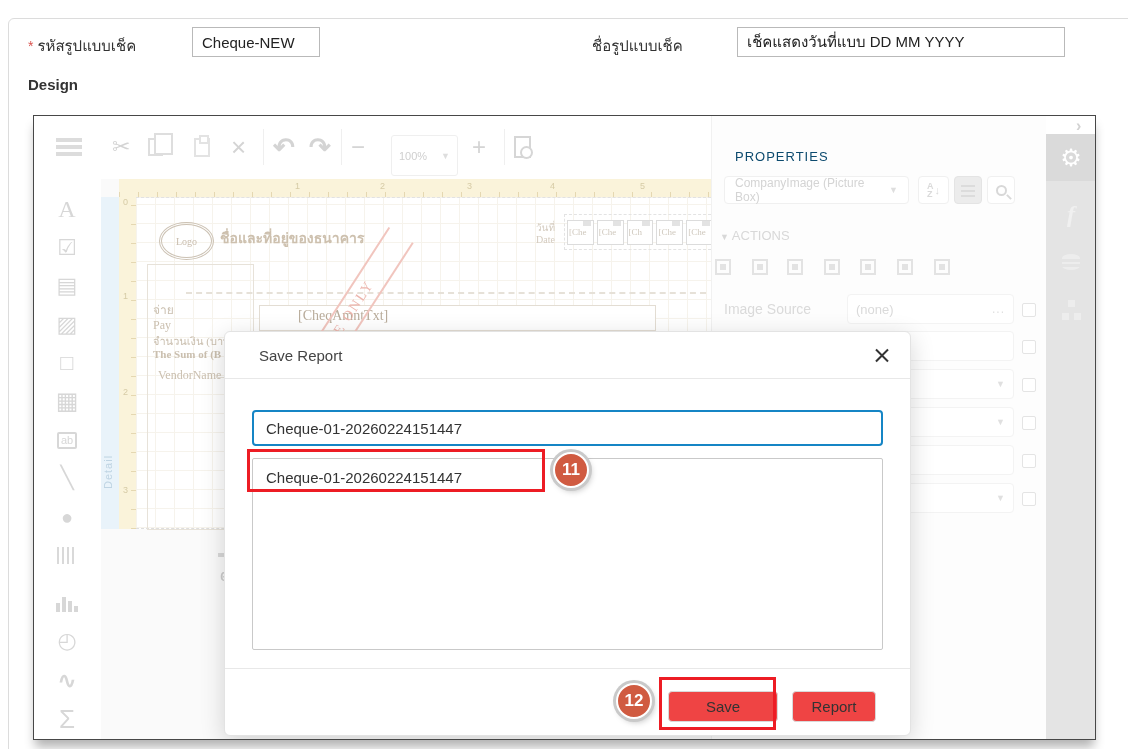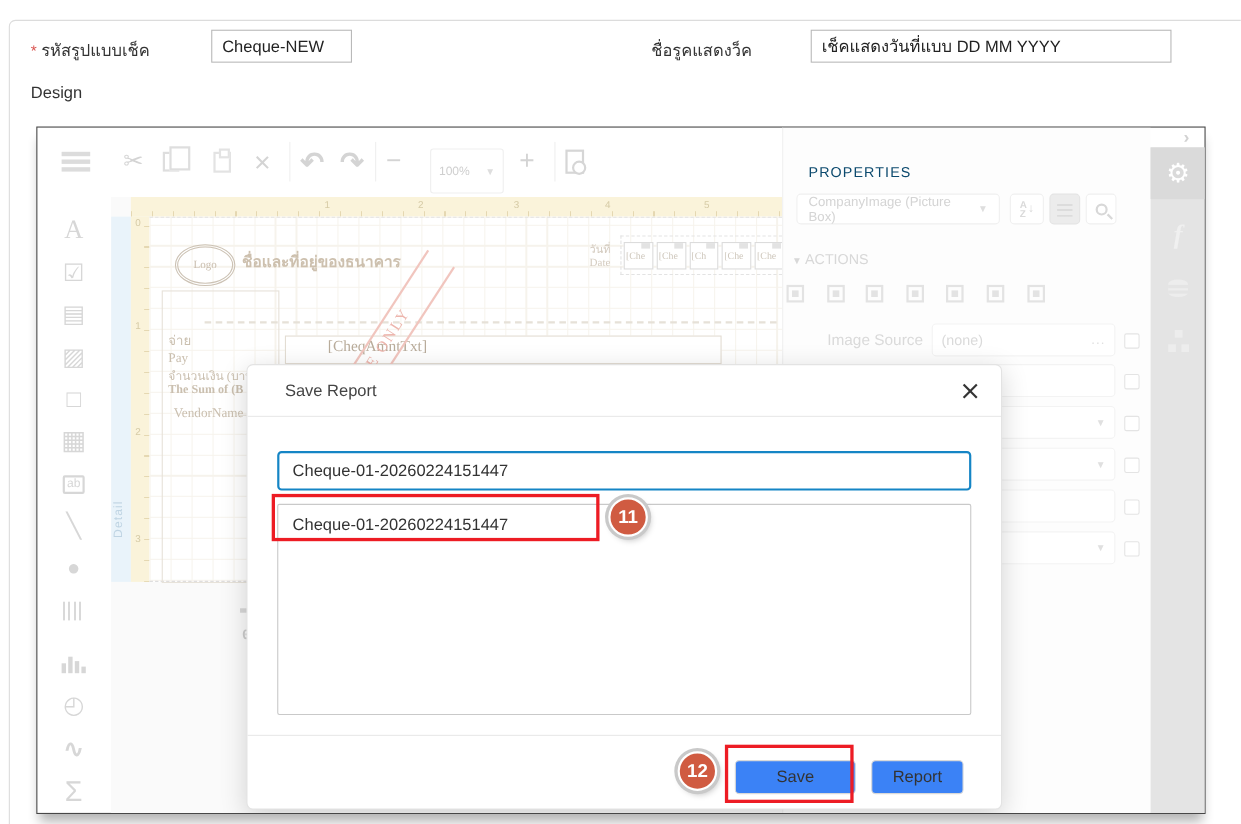--- a/index.html
+++ b/index.html
@@ -20,21 +20,21 @@
     border:1px solid #dcdcdc; border-radius:6px;
   }
 
   
   .fld-label { position:absolute; font-size:15px; color:#333; }
   .req { color:#d9534f; margin-right:4px; font-size:14px; }
   .fld-input {
     position:absolute; height:30px; border:1px solid #b9b9b9; background:#fff;
     font-family:"Liberation Sans",sans-serif; font-size:15px; color:#222; padding:0 9px;
   }
-  .section-title { position:absolute; left:28px; top:76px; font-size:15px; font-weight:normal; color:#333; }
+  .section-title { position:absolute; left:28px; top:76px; font-size:15px; font-weight:bold; color:#333; }
 
   
   .designer {
     position:absolute; left:33px; top:115px; width:1063px; height:625px;
     border:1px solid #474747; background:#fff; overflow:hidden;
     box-shadow: 0 9px 10px -2px rgba(0,0,0,.30);
   }
 
   
   .tbar-i { position:absolute; top:17px; height:28px; display:flex; align-items:center; justify-content:center;
@@ -132,42 +132,42 @@
   .modal-title { position:absolute; left:34px; top:0; line-height:47px; font-size:15px; color:#444; }
   .close-x { position:absolute; right:20px; top:15px; width:17px; height:17px; cursor:pointer; }
   .close-x::before, .close-x::after { content:""; position:absolute; left:8px; top:0; width:2px; height:17px; background:#333; }
   .close-x::before { transform:rotate(45deg); }
   .close-x::after { transform:rotate(-45deg); }
   .modal-input { position:absolute; left:27px; top:78px; width:631px; height:36px; border:2px solid #1585c5;
                  border-radius:4px; font-family:"Liberation Sans",sans-serif; font-size:15px; color:#333; padding:0 12px; }
   .modal-list { position:absolute; left:27px; top:126px; width:631px; height:192px; border:1px solid #c9c9c9; border-radius:2px; background:#fff; }
   .modal-list .item { height:38px; line-height:38px; padding-left:13px; font-size:15px; color:#333; }
   .modal-foot { position:absolute; left:0; right:0; top:336px; bottom:0; border-top:1px solid #e8e8e8; }
-  .btn { position:absolute; top:22px; height:31px; background:#3b82f6; border:1px solid #d9d9d9; border-radius:4px;
+  .btn { position:absolute; top:22px; height:31px; background:#ef4444; border:1px solid #d9d9d9; border-radius:4px;
          font-family:"Liberation Sans",sans-serif; font-size:15px; color:#333; }
 
   
   .hl-rect { position:absolute; border:3px solid #ed1c24; z-index:50; }
   .badge { position:absolute; width:36px; height:36px; border-radius:50%; background:#d05b41; color:#fff;
            display:flex; align-items:center; justify-content:center; font-weight:bold; font-size:17px;
            border:2px solid #fff; box-shadow:0 0 0 3px #c9c9c9, 2px 3px 6px rgba(0,0,0,.25); z-index:51; }
 
   .chev { position:absolute; left:1042px; top:1px; font-size:16px; font-weight:bold; color:#d2d2d2; }
 </style>
 </head>
 <body>
 
 <div class="outer-panel"></div>
 
 <div class="fld-label" style="left:28px; top:34px;">
   <span class="req">*</span><span>รหัสรูปแบบเช็ค</span>
 </div>
 <input class="fld-input" style="left: 192px; top: 27px; width: 128px;" value="Cheque-NEW">
 
-<div class="fld-label" style="left:592px; top:34px;">ชื่อรูคแสดงว็ค</div>
+<div class="fld-label" style="left:592px; top:34px;">ชื่อรูปแบบเช็ค</div>
 <input class="fld-input" style="left: 737px; top: 27px; width: 328px;" value="เช็คแสดงวันที่แบบ DD MM YYYY">
 
 <div class="section-title">Design</div>
 
 <div class="designer">
 
   <div class="tbar-i" style="left:22px;">
       <span class="i-burger"></span>
     </div>
   <div class="tbar-i" style="left:78px;">✂</div>
@@ -302,21 +302,21 @@
     </div>
 
     <span class="act-ic" style="left:3px;"></span>
     <span class="act-ic" style="left:40px;"></span>
     <span class="act-ic" style="left:75px;"></span>
     <span class="act-ic" style="left:112px;"></span>
     <span class="act-ic" style="left:148px;"></span>
     <span class="act-ic" style="left:185px;"></span>
     <span class="act-ic" style="left:222px;"></span>
 
-    <div class="abs" style="left:12px; top:185px; font-size:14px; color:#dadada;margin-left:28px;">Image Source</div>
+    <div class="abs" style="left:12px; top:185px; font-size:14px; color:#dadada;">Image Source</div>
     <div class="pfield" style="top:178px;justify-content:flex-end;">
       <span>(none)</span>
       <span class="ar" style="font-size:12px; letter-spacing:1px;">...</span>
     </div>
     <span class="cbx" style="top:187px;"></span>
 
     <div class="pfield" style="top:215px;"></div>
     <span class="cbx" style="top:224px;"></span>
 
     <div class="pfield" style="top:253px;">

